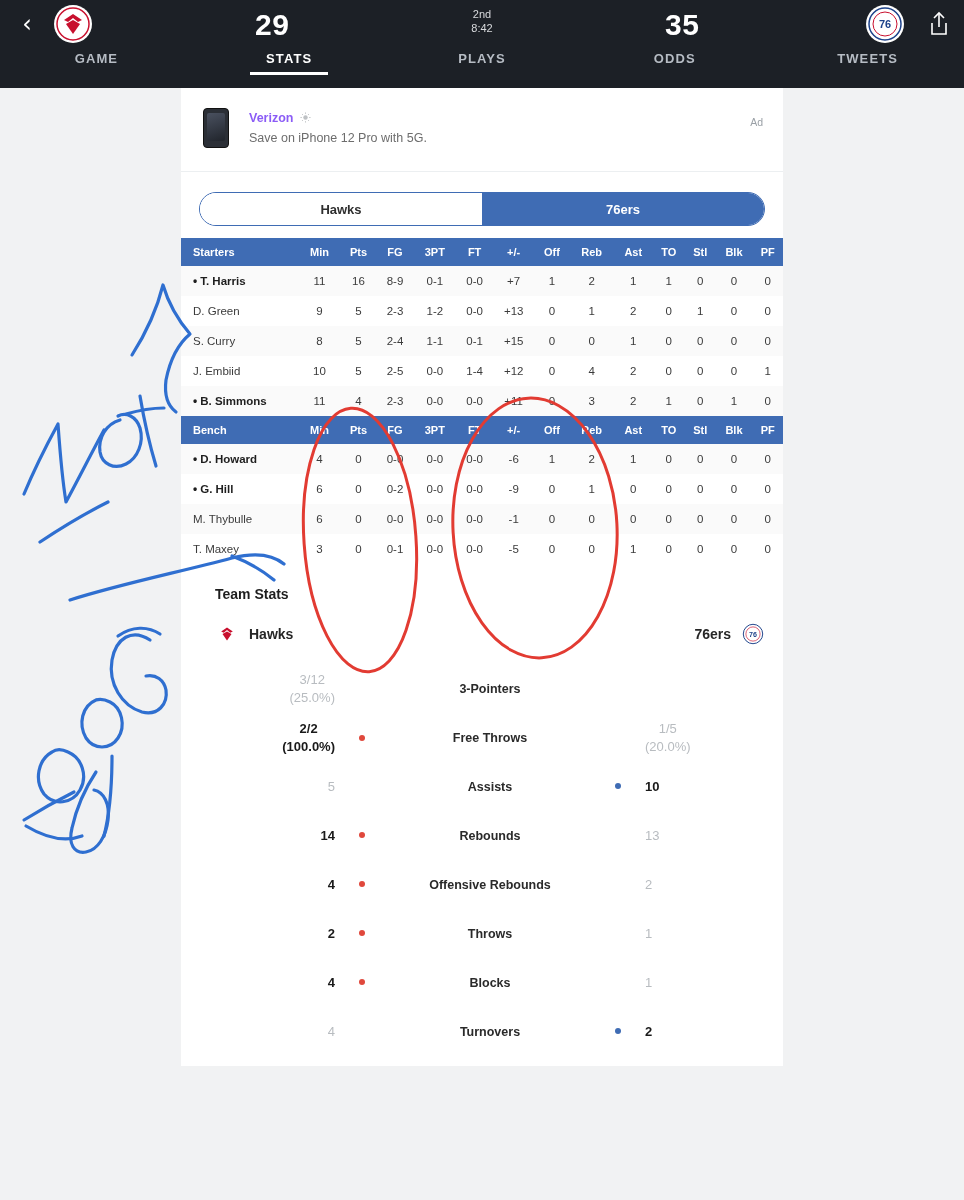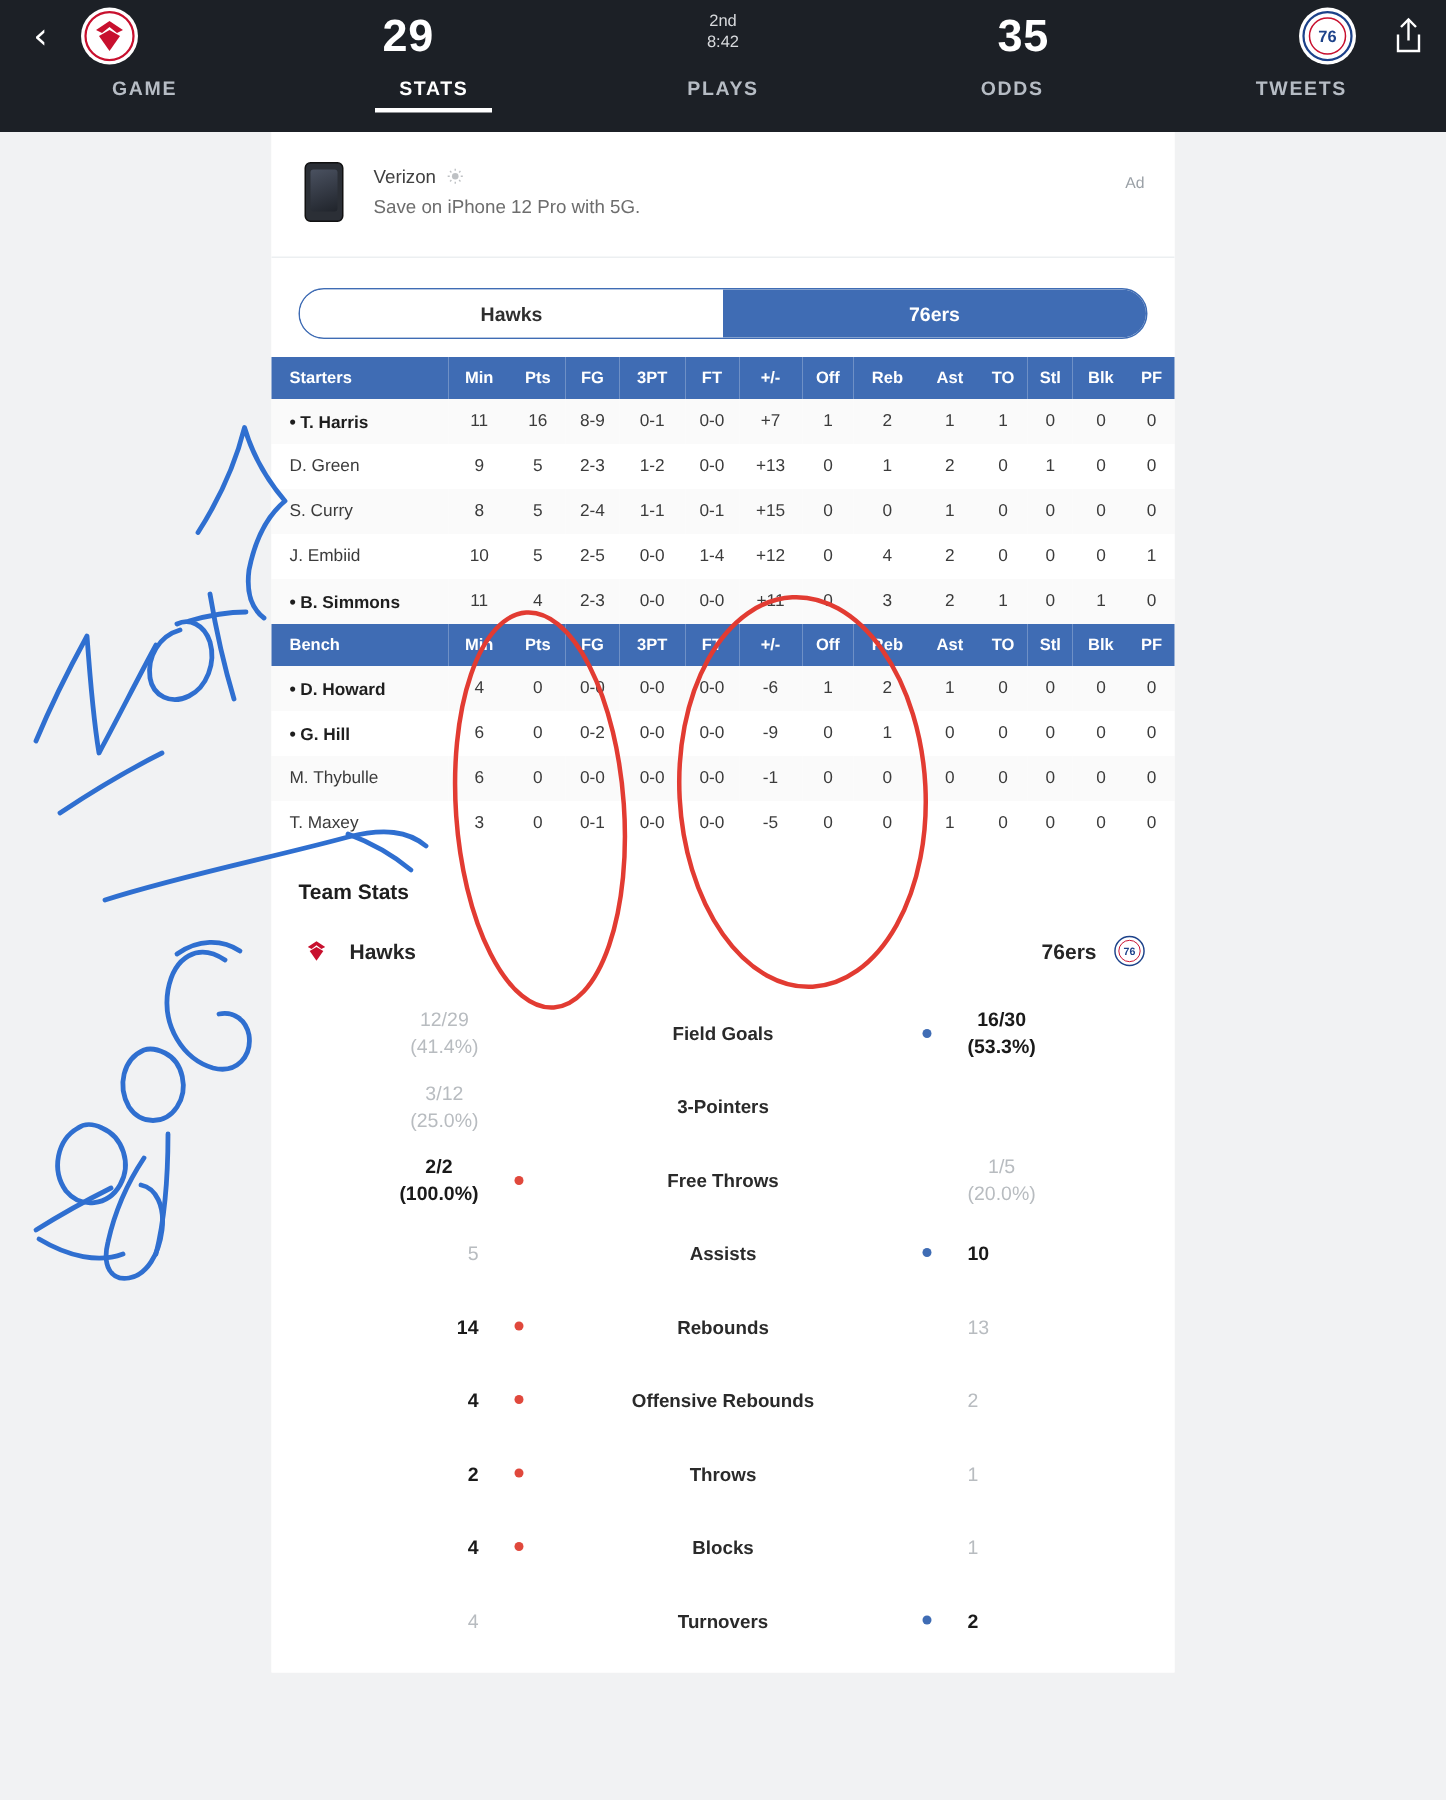--- a/index.html
+++ b/index.html
@@ -114,21 +114,21 @@
     flex: none;
   }
   .ad-thumb::after {
     content:"";
     position:absolute; left:3px; top:4px; right:3px; bottom:6px;
     background: linear-gradient(160deg,#4a5160,#20242b);
     border-radius:2px;
   }
   .ad-text { margin-left: 20px; }
   .ad-title {
-    font-size: 12.5px; color: #404040; display: flex; align-items: center; gap: 7px;
+    font-size: 12.5px; color: #8b5cf6; display: flex; align-items: center; gap: 7px; font-weight: bold;
   }
   .ad-sun {
     width: 11px; height: 11px; display: inline-block; opacity: .55;
   }
   .ad-sub { font-size: 12.5px; color: #6d6d6d; margin-top: 6px; }
   .ad-label { position: absolute; right: 20px; top: 28px; font-size: 10.5px; color: #9aa0a6; }
 
   
   .switch-wrap { padding: 20px 18px 12px 18px; background: #fff; }
   .switch {
@@ -169,21 +169,21 @@
     width: 118px;
   }
   table.box tbody tr:nth-child(odd) { background: #fafafa; }
   table.box tbody tr:nth-child(even) { background: #fff; }
   td.name .bullet { font-size: 12px; margin-right: 3px; }
   td.name.bold { font-weight: bold; color: #1e1e1e; }
   tr.section th { background: #3f6cb4; color:#fff; }
   tr.section th.name { text-align: left; padding-left: 12px; }
 
   
-  .team-stats { padding: 22px 18px 10px 18px; background: #fff; }
+  .team-stats { padding: 22px 18px 10px 18px; background: #fff; margin-left: 16px; }
   .team-stats h3 { font-size: 14px; color: #1e1e1e; margin-bottom: 20px; }
   .ts-head {
     display: flex; align-items: center; justify-content: space-between;
     margin-bottom: 18px;
   }
   .ts-team { display: flex; align-items: center; gap: 10px; font-size: 14px; font-weight: bold; color: #262626; }
   .ts-logo {
     width: 24px; height: 24px; border-radius: 50%;
     background:#fff; display:flex; align-items:center; justify-content:center;
     overflow:hidden;
@@ -498,31 +498,20 @@
                 <circle cx="17" cy="17" r="15" fill="#ffffff" stroke="#1d428a" stroke-width="1.5"></circle>
                 <circle cx="17" cy="17" r="11" fill="#ffffff" stroke="#c8102e" stroke-width="1"></circle>
                 <text x="17" y="21" font-size="11" font-weight="bold" fill="#1d428a" text-anchor="middle" font-family="Liberation Sans">76</text>
               </svg>
             </span>
           </div>
         </div>
         <div id="ts-rows">
             <div class="ts-row">
               <div class="ts-left">
-                <div class="ts-val">12/29<br>(41.4%)</div>
-                <div class="dot red hidden"></div>
-              </div>
-              <div class="ts-label">Field Goals</div>
-              <div class="ts-right">
-                <div class="dot blue"></div>
-                <div class="ts-val lead">16/30<br>(53.3%)</div>
-              </div>
-            </div>
-            <div class="ts-row">
-              <div class="ts-left">
                 <div class="ts-val">3/12<br>(25.0%)</div>
                 <div class="dot red hidden"></div>
               </div>
               <div class="ts-label">3-Pointers</div>
             </div>
             <div class="ts-row">
               <div class="ts-left">
                 <div class="ts-val lead">2/2<br>(100.0%)</div>
                 <div class="dot red"></div>
               </div>

